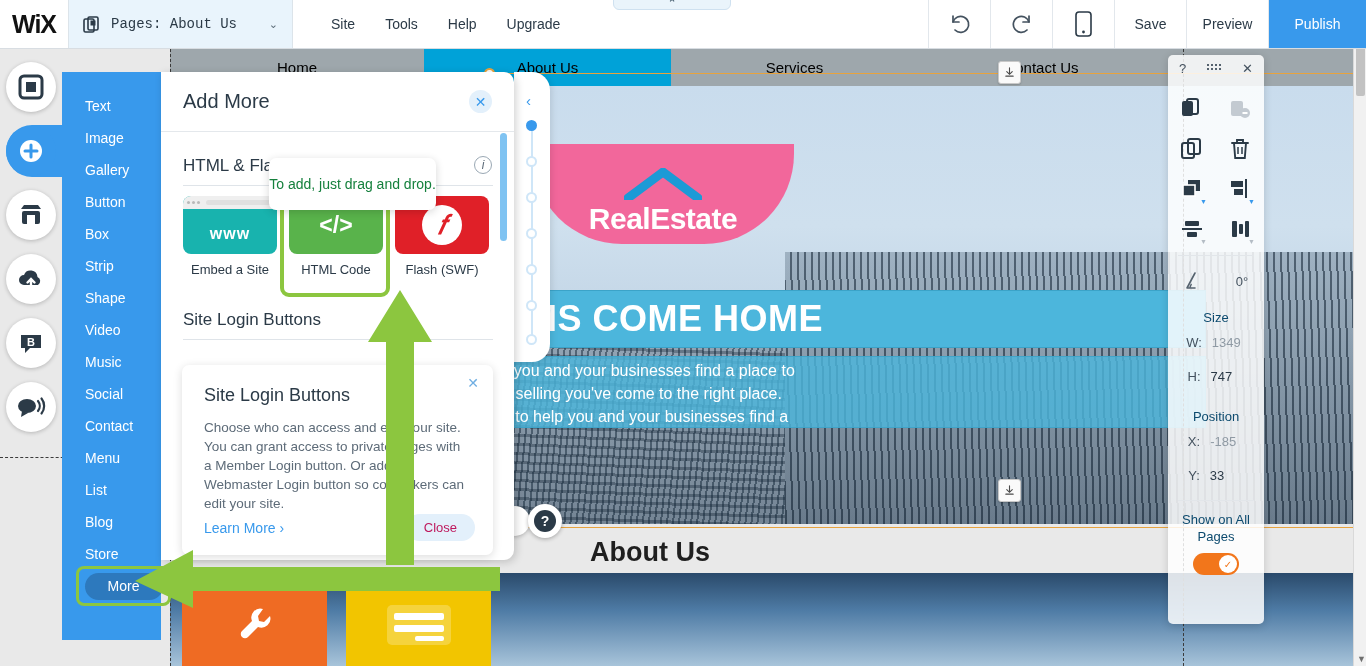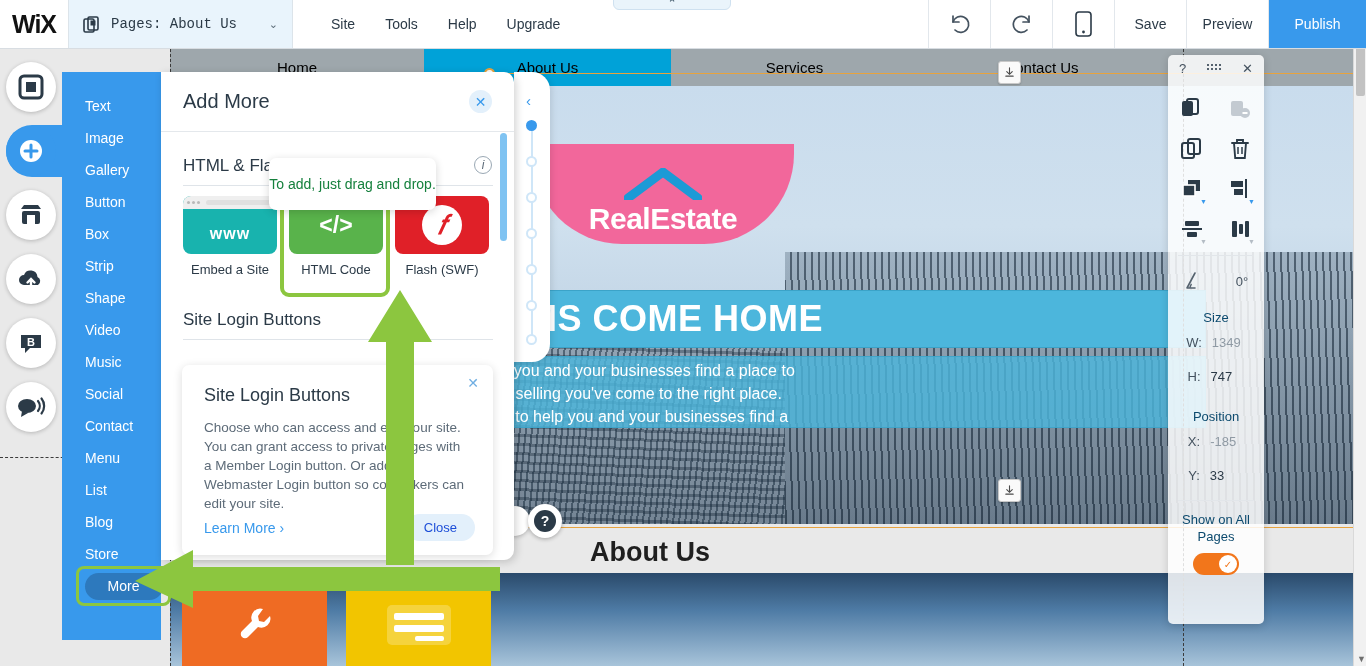--- a/index.html
+++ b/index.html
@@ -252,21 +252,21 @@
     position: absolute; left: 182px; top: 365px; width: 311px; height: 190px;
     background: #fff; border-radius: 7px; z-index: 52;
     box-shadow: 0 2px 10px rgba(0,0,0,.14); padding: 20px 22px;
   }
   .card-login .cl-close { position:absolute; right: 14px; top: 10px; color:#6faee2; font-size: 14px; }
   .card-login h3 { font-size: 18px; color:#2b3a47; font-weight: normal; margin-bottom: 12px; }
   .card-login p { font-size: 13.5px; line-height: 19px; color:#5d6b78; }
   .card-login .cl-foot { position:absolute; left:22px; right:18px; bottom: 14px; display:flex; align-items:center; }
   .card-login .learn { color:#3899ec; font-size: 14px; }
   .card-login .cl-btn {
-    margin-left:auto; background:#e3f0fb; color:#1d4ed8; font-size:13px;
+    margin-left:auto; background:#e3f0fb; color:#be185d; font-size:13px;
     border-radius: 14px; padding: 6px 18px;
   }
 
   
   .step-rail {
     position: absolute; left: 514px; top: 72px; width: 36px; height: 290px;
     background:#fff; border-radius: 0 18px 18px 0; z-index: 46;
     box-shadow: 2px 1px 6px rgba(0,0,0,.10);
   }
   .step-rail .back { position:absolute; left: 12px; top: 20px; color:#3899ec; font-size: 15px; }

